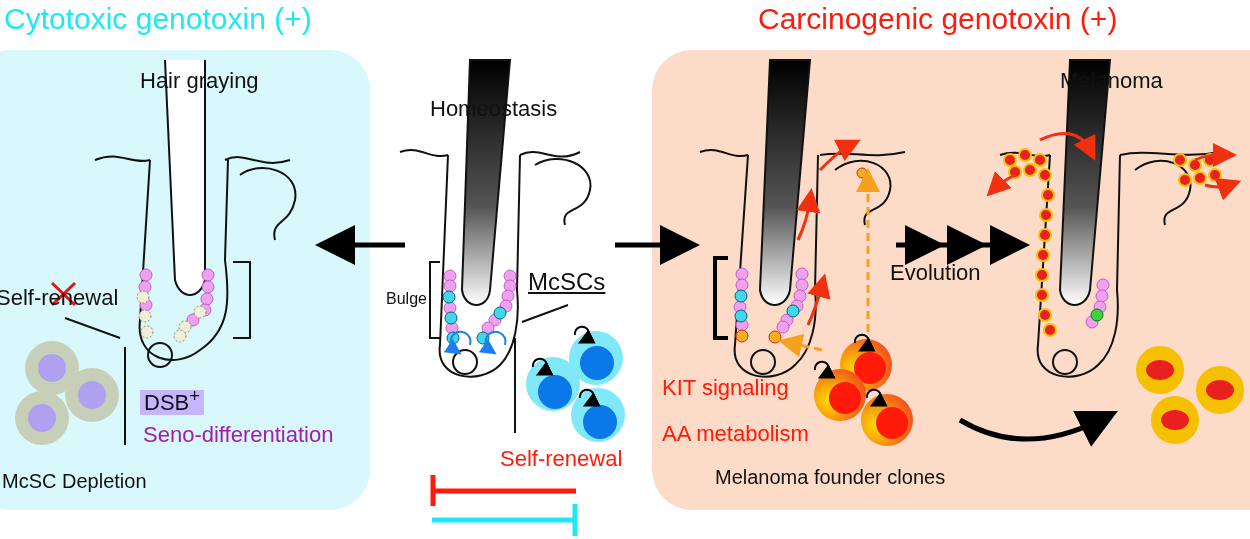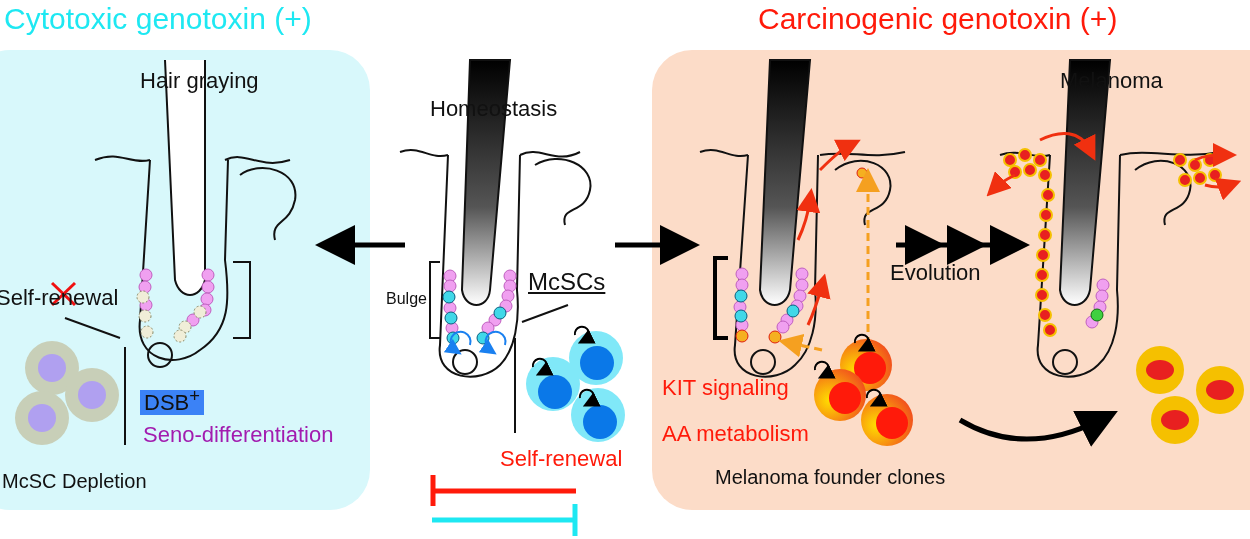--- a/index.html
+++ b/index.html
@@ -9,21 +9,21 @@
   .title-cyan { color: #1ee8f2; font-size: 30px; }
   .title-red { color: #ff1a0a; font-size: 30px; }
   .panel-left { left: -30px; top: 50px; width: 400px; height: 460px; background: #d8f8fb;
                 border-radius: 40px; }
   .panel-right { left: 652px; top: 50px; width: 640px; height: 460px; background: #fcdcc8;
                  border-radius: 40px; }
   .lbl { font-size: 22px; color: #111; white-space: nowrap; }
   .lbl-sm { font-size: 16px; color: #111; }
   .red { color: #ff1a0a; }
   .purple { color: #a21caf; }
-  .dsb { background: #3b82f6; padding: 0 4px; font-size: 22px; color: #111; }
+  .dsb { background: #c4b5fd; padding: 0 4px; font-size: 22px; color: #111; }
   svg { position: absolute; left: 0; top: 0; }
 </style>
 </head>
 <body>
 
 <div class="abs title-cyan" style="left:4px; top:2px;">Cytotoxic genotoxin (+)</div>
 <div class="abs title-red" style="left:758px; top:2px;">Carcinogenic genotoxin (+)</div>
 
 <div class="abs panel-left"></div>
 <div class="abs panel-right"></div>

